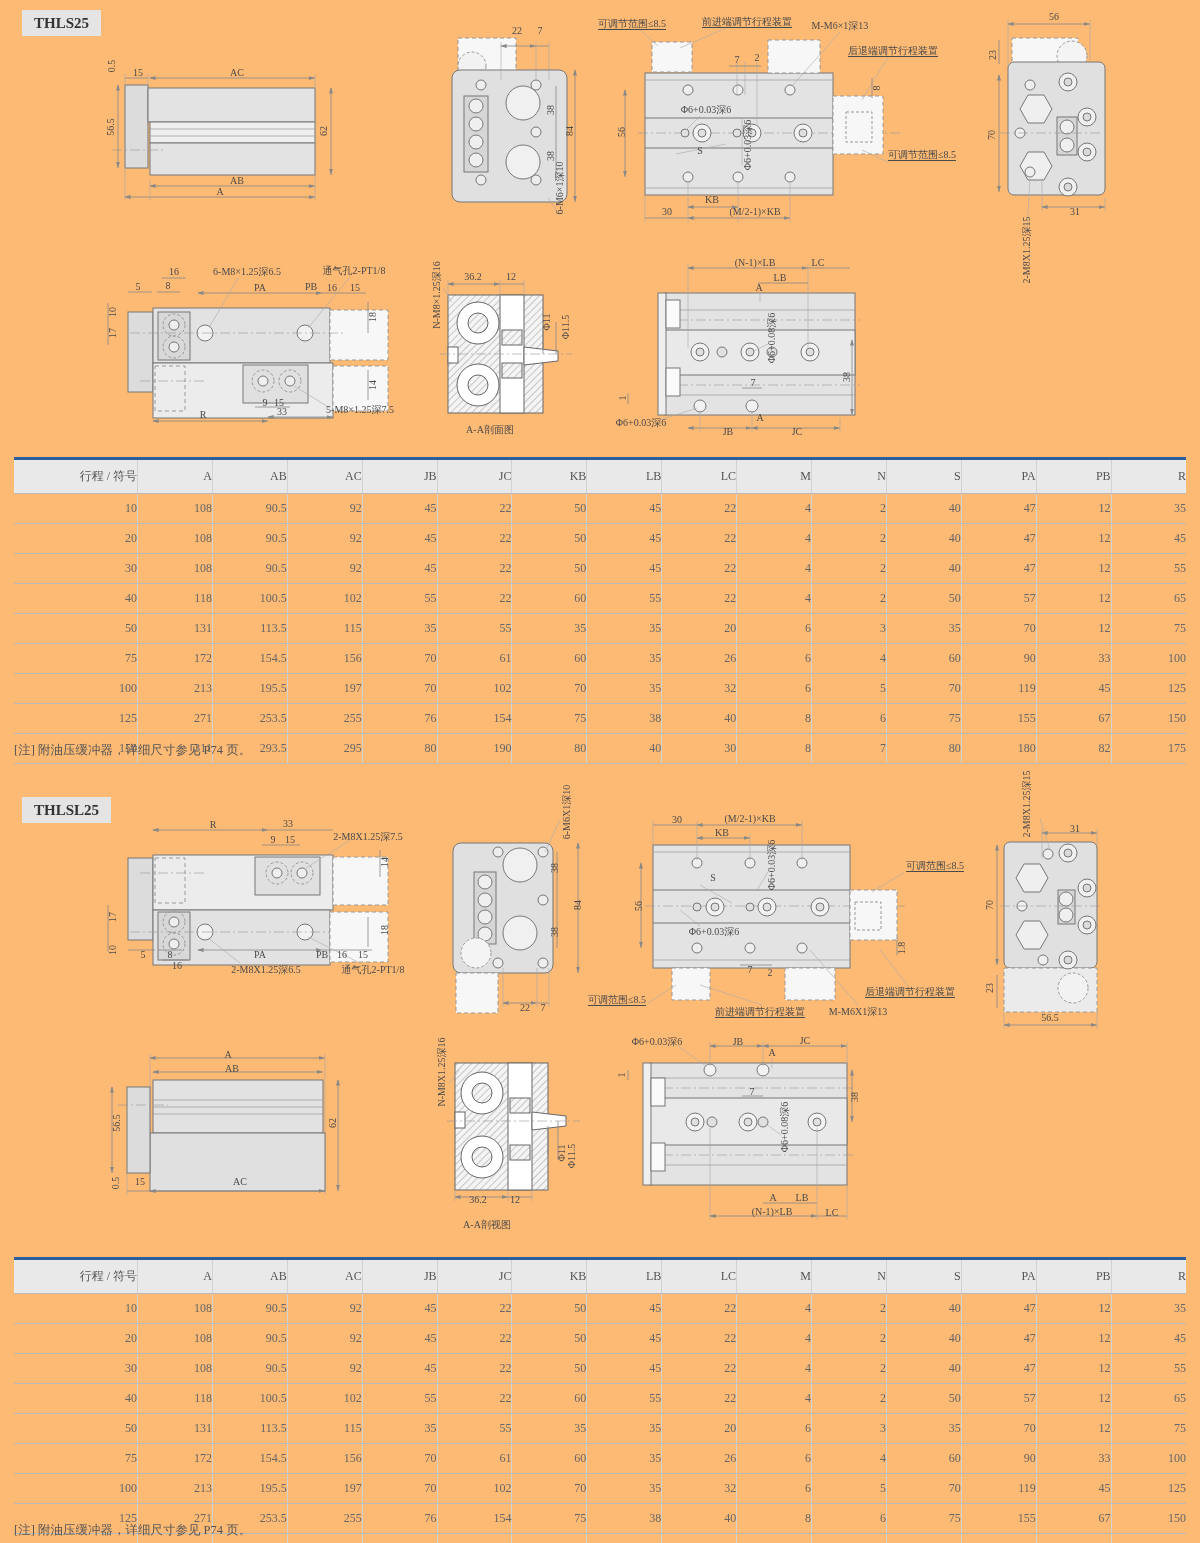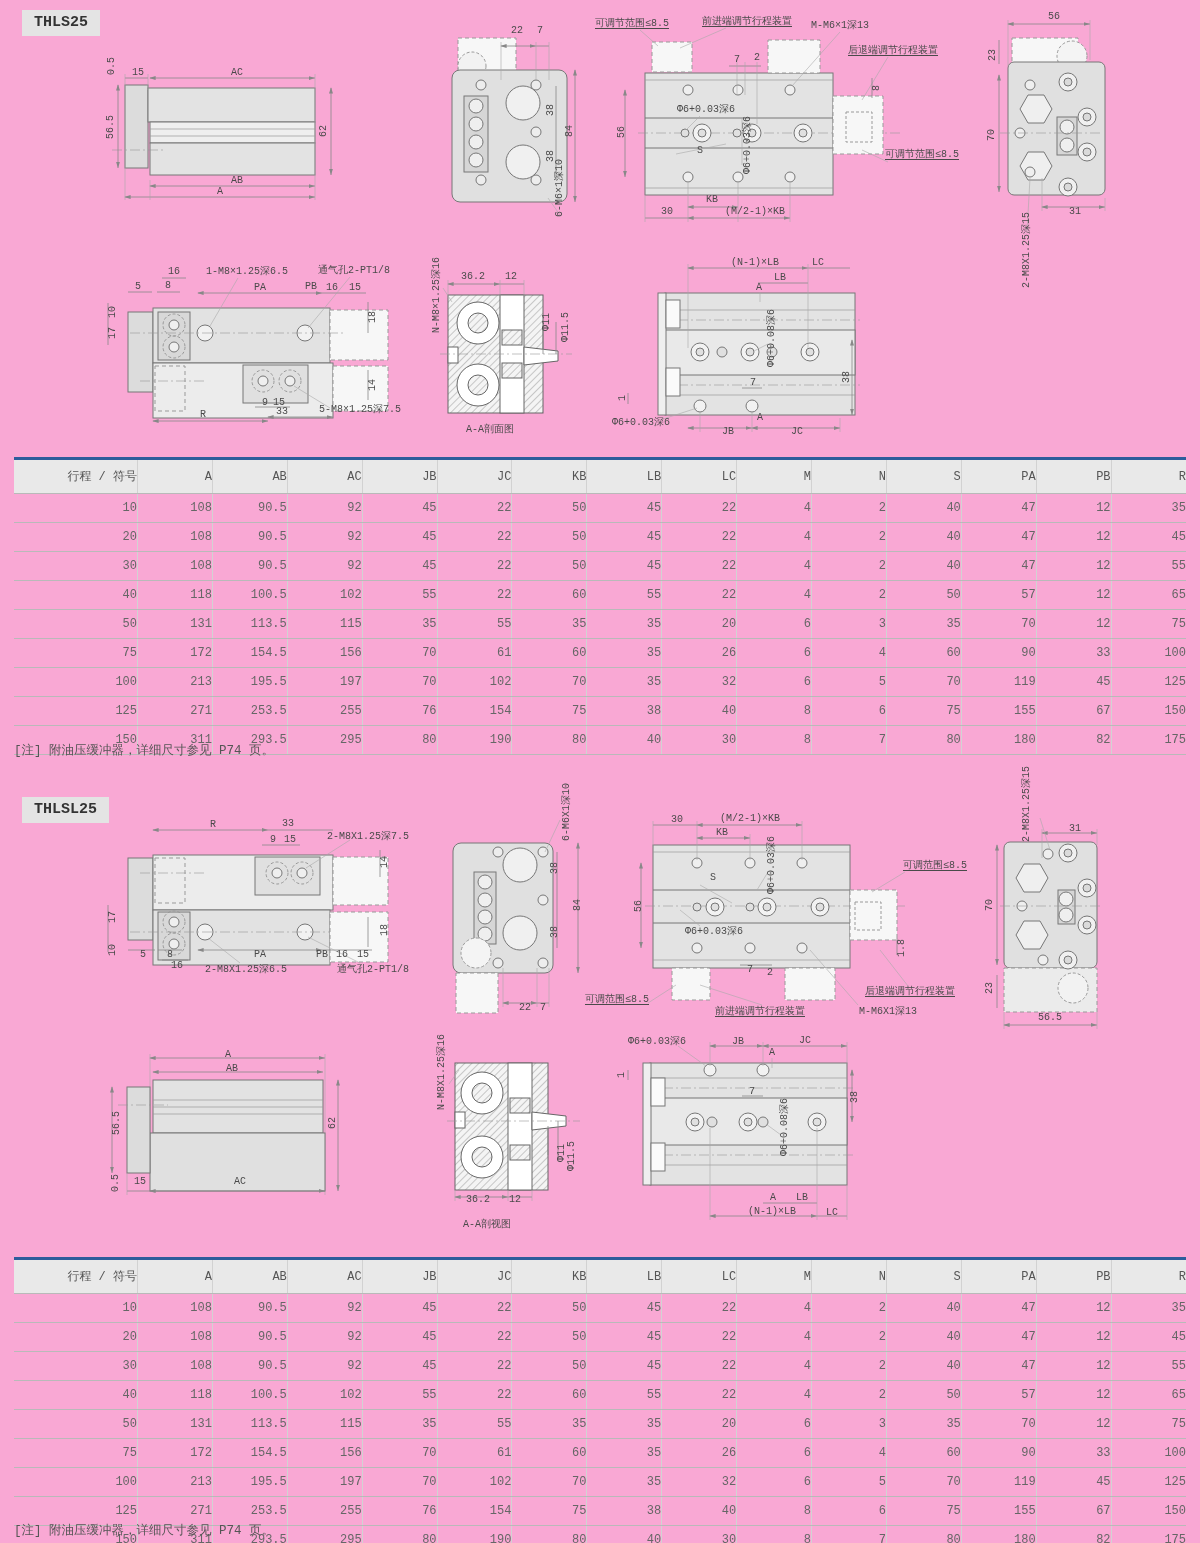--- a/index.html
+++ b/index.html
@@ -1,17 +1,17 @@
 <!DOCTYPE html>
 <html><head>
 <meta charset="utf-8">
 <style>
   html,body{margin:0;padding:0;background:#fff;}
-  .page{position:relative;width:1200px;height:1543px;background:#f9a8d4;overflow:hidden;
-        font-family:Liberation Mono, monospace;}
+  .page{position:relative;width:1200px;height:1543px;background:#fdba74;overflow:hidden;
+        font-family:Liberation Serif, serif;}
   .badge{position:absolute;left:22px;background:#e4e4e4;color:#333;font-size:15px;font-weight:bold;
          padding:4px 12px;line-height:1.2;}
   .note{position:absolute;left:14px;font-size:12.5px;color:#555;}
   .drawing-svg{position:absolute;left:0;}
   .label-layer{position:absolute;left:0;top:0;width:1200px;height:1543px;pointer-events:none;}
   .dlabel{position:absolute;font-size:10px;color:#4a4a4a;white-space:nowrap;line-height:1;
           transform:translate(-50%,-50%);}
   .dlabel.rot{transform:translate(-50%,-50%) rotate(-90deg);}
   .dlabel.ul{text-decoration:underline;text-underline-offset:2px;text-align:right;}
   .dim-table{position:absolute;left:14px;width:1172px;border-collapse:collapse;table-layout:fixed;
@@ -942,21 +942,21 @@
       <span class="dlabel ul" style="left: 922px; top: 155px;">可调节范围≤8.5</span>
       <span class="dlabel" style="left: 712px; top: 200px;">KB</span>
       <span class="dlabel" style="left: 667px; top: 212px;">30</span>
       <span class="dlabel" style="left: 755px; top: 212px;">(M/2-1)×KB</span>
       <span class="dlabel" style="left: 1054px; top: 17px;">56</span>
       <span class="dlabel rot" style="left: 993px; top: 55px;">23</span>
       <span class="dlabel rot" style="left: 992px; top: 135px;">70</span>
       <span class="dlabel" style="left: 1075px; top: 212px;">31</span>
       <span class="dlabel rot" style="left: 1027px; top: 250px;">2-M8X1.25深15</span>
       <span class="dlabel" style="left: 174px; top: 272px;">16</span>
-      <span class="dlabel" style="left: 247px; top: 272px;">1-M8×1.25深6.5</span>
+      <span class="dlabel" style="left: 247px; top: 272px;">6-M8×1.25深6.5</span>
       <span class="dlabel" style="left: 354px; top: 271px;">通气孔2-PT1/8</span>
       <span class="dlabel" style="left: 138px; top: 287px;">5</span>
       <span class="dlabel" style="left: 168px; top: 286px;">8</span>
       <span class="dlabel" style="left: 260px; top: 288px;">PA</span>
       <span class="dlabel" style="left: 311px; top: 287px;">PB</span>
       <span class="dlabel" style="left: 332px; top: 288px;">16</span>
       <span class="dlabel" style="left: 355px; top: 288px;">15</span>
       <span class="dlabel rot" style="left: 113px; top: 312px;">10</span>
       <span class="dlabel rot" style="left: 113px; top: 333px;">17</span>
       <span class="dlabel rot" style="left: 373px; top: 317px;">18</span>
@@ -993,21 +993,21 @@
       <span class="dlabel rot" style="left: 113px; top: 917px;">17</span>
       <span class="dlabel rot" style="left: 385px; top: 930px;">18</span>
       <span class="dlabel rot" style="left: 113px; top: 950px;">10</span>
       <span class="dlabel" style="left: 143px; top: 955px;">5</span>
       <span class="dlabel" style="left: 170px; top: 955px;">8</span>
       <span class="dlabel" style="left: 177px; top: 966px;">16</span>
       <span class="dlabel" style="left: 260px; top: 955px;">PA</span>
       <span class="dlabel" style="left: 322px; top: 955px;">PB</span>
       <span class="dlabel" style="left: 342px; top: 955px;">16</span>
       <span class="dlabel" style="left: 363px; top: 955px;">15</span>
-      <span class="dlabel" style="left: 246px; top: 970px; text-align: center;">2-M8X1.25深6.5</span>
+      <span class="dlabel" style="left: 266px; top: 970px; text-align: center;">2-M8X1.25深6.5</span>
       <span class="dlabel" style="left: 373px; top: 970px;">通气孔2-PT1/8</span>
       <span class="dlabel rot" style="left: 567px; top: 812px;">6-M6X1深10</span>
       <span class="dlabel rot" style="left: 555px; top: 868px;">38</span>
       <span class="dlabel rot" style="left: 578px; top: 905px;">84</span>
       <span class="dlabel rot" style="left: 555px; top: 932px;">38</span>
       <span class="dlabel" style="left: 525px; top: 1008px;">22</span>
       <span class="dlabel" style="left: 543px; top: 1008px;">7</span>
       <span class="dlabel ul" style="left: 617px; top: 1000px;">可调范围≤8.5</span>
       <span class="dlabel" style="left: 677px; top: 820px;">30</span>
       <span class="dlabel" style="left: 750px; top: 819px;">(M/2-1)×KB</span>
@@ -1017,21 +1017,21 @@
       <span class="dlabel rot" style="left: 639px; top: 906px;">56</span>
       <span class="dlabel" style="left: 713px; top: 878px;">S</span>
       <span class="dlabel" style="left: 714px; top: 932px;">Φ6+0.03深6</span>
       <span class="dlabel rot" style="left: 990px; top: 905px;">70</span>
       <span class="dlabel rot" style="left: 902px; top: 948px;">1.8</span>
       <span class="dlabel" style="left: 750px; top: 970px;">7</span>
       <span class="dlabel" style="left: 770px; top: 973px;">2</span>
       <span class="dlabel rot" style="left: 990px; top: 988px;">23</span>
       <span class="dlabel ul" style="left: 910px; top: 992px;">后退端调节行程装置</span>
       <span class="dlabel ul" style="left: 760px; top: 1012px;">前进端调节行程装置</span>
-      <span class="dlabel" style="left: 888px; top: 1012px;">M-M6X1深13</span>
+      <span class="dlabel" style="left: 858px; top: 1012px;">M-M6X1深13</span>
       <span class="dlabel rot" style="left: 1027px; top: 804px;">2-M8X1.25深15</span>
       <span class="dlabel" style="left: 1075px; top: 829px;">31</span>
       <span class="dlabel" style="left: 1050px; top: 1018px;">56.5</span>
       <span class="dlabel" style="left: 228px; top: 1055px;">A</span>
       <span class="dlabel" style="left: 232px; top: 1069px;">AB</span>
       <span class="dlabel rot" style="left: 117px; top: 1123px;">56.5</span>
       <span class="dlabel rot" style="left: 333px; top: 1123px;">62</span>
       <span class="dlabel rot" style="left: 116px; top: 1183px;">0.5</span>
       <span class="dlabel" style="left: 140px; top: 1182px;">15</span>
       <span class="dlabel" style="left: 240px; top: 1182px;">AC</span>

